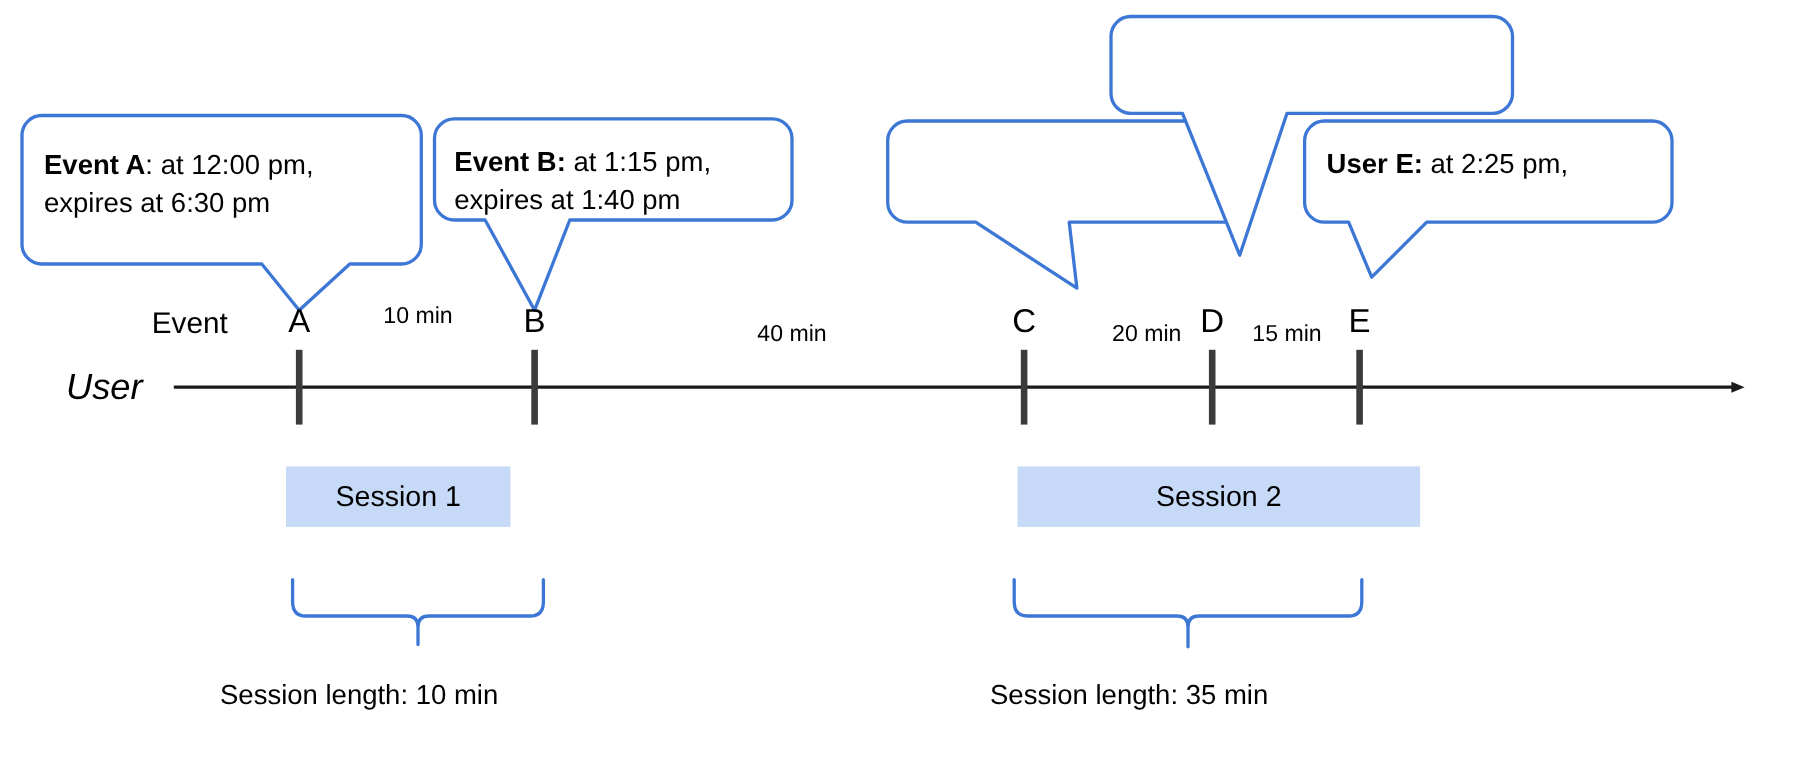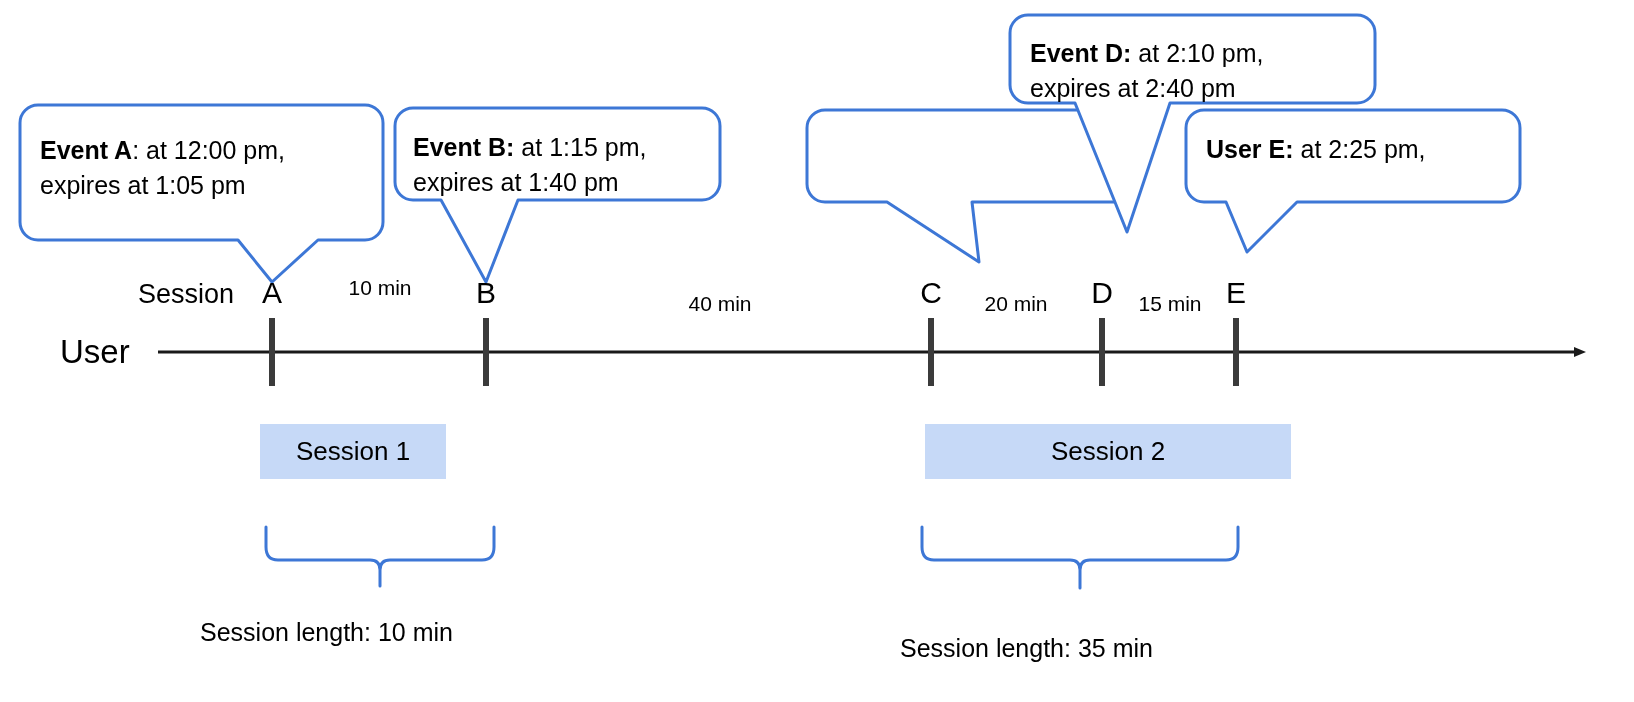--- a/index.html
+++ b/index.html
@@ -116,49 +116,48 @@
     <line x1="1102" y1="318" x2="1102" y2="386" stroke="#3b3b3b" stroke-width="6"></line>
     <line x1="1236" y1="318" x2="1236" y2="386" stroke="#3b3b3b" stroke-width="6"></line>
 
     <path fill="none" stroke="#3d77d6" stroke-width="3" stroke-linecap="round" d="M 266 527 L 266 547 Q 266 560 278 560 L 370 560 Q 380 560 380 570 L 380 586
         M 380 570 Q 380 560 390 560 L 482 560 Q 494 560 494 547 L 494 527"></path>
 
     <path fill="none" stroke="#3d77d6" stroke-width="3" stroke-linecap="round" d="M 922 527 L 922 547 Q 922 560 934 560 L 1070 560 Q 1080 560 1080 570 L 1080 588
         M 1080 570 Q 1080 560 1090 560 L 1226 560 Q 1238 560 1238 547 L 1238 527"></path>
   </svg>
 
-  <div class="callout-text" style="left:40px; top:133px; width:340px;"><b>Event A</b><span>: at 12:00 pm,</span><br><span>expires at 1:05 pm</span></div>
+  <div class="callout-text" style="left:40px; top:133px; width:340px;"><b>Event A</b><span>: at 12:00 pm,</span><br><span>expires at 6:30 pm</span></div>
 
   <div class="callout-text" style="left:413px; top:130px; width:310px;"><b>Event B:</b><span> at 1:15 pm,</span><br><span>expires at 1:40 pm</span></div>
 
 
-  <div class="callout-text" style="left:1030px; top:36px; width:345px;"><b>Event D:</b><span> at 2:10 pm,</span><br><span>expires at 2:40 pm</span></div>
 
   <div class="callout-text" style="left:1206px; top:132px; width:320px;"><b>User E:</b><span> at 2:25 pm,</span><br></div>
 
-  <div class="axis-label" style="left:60px; top:333px;">User</div>
+  <div class="axis-label" style="left:60px; top:333px;font-style:italic;">User</div>
 
-  <div class="events-label" style="left:138px; top:279px;">Session</div>
+  <div class="events-label" style="left:138px; top:279px;">Event</div>
 
   <div class="marker-label" style="left:252px; top:276px; width:40px;">A</div>
   <div class="marker-label" style="left:466px; top:276px; width:40px;">B</div>
   <div class="marker-label" style="left:911px; top:276px; width:40px;">C</div>
   <div class="marker-label" style="left:1082px; top:276px; width:40px;">D</div>
   <div class="marker-label" style="left:1216px; top:276px; width:40px;">E</div>
 
   <div class="gap-label" style="left:322px; top:276px; width:116px;">10 min</div>
   <div class="gap-label" style="left:662px; top:292px; width:116px;">40 min</div>
-  <div class="gap-label" style="left:958px; top:292px; width:116px;">20 min</div>
+  <div class="gap-label" style="left:958px; top:292px; width:116px;text-align:right;">20 min</div>
   <div class="gap-label" style="left:1112px; top:292px; width:116px;">15 min</div>
 
-  <div class="session-box" style="left:260px; top:424px; width:186px; height:55px;">
+  <div class="session-box" style="left:260px; top:424px; width:204px; height:55px;">
     <span>Session 1</span>
   </div>
 
   <div class="session-box" style="left:925px; top:424px; width:366px; height:55px;">
     <span>Session 2</span>
   </div>
 
   <div class="session-length" style="left:200px; top:618px; width:360px;">Session length: 10 min</div>
 
-  <div class="session-length" style="left:900px; top:634px; width:360px;">Session length: 35 min</div>
+  <div class="session-length" style="left:900px; top:618px; width:360px;">Session length: 35 min</div>
 
 </div>
 
 </body></html>

